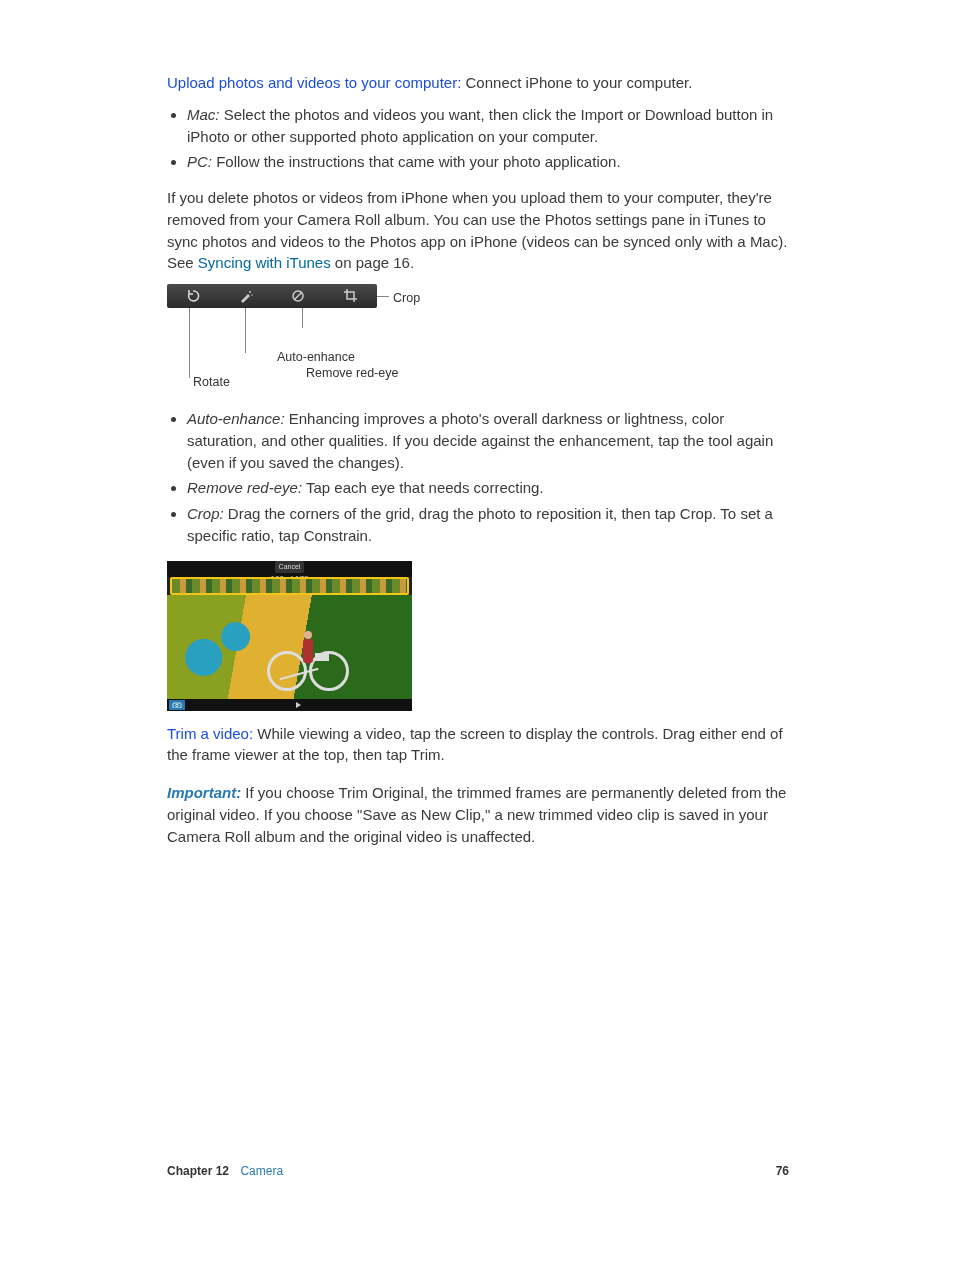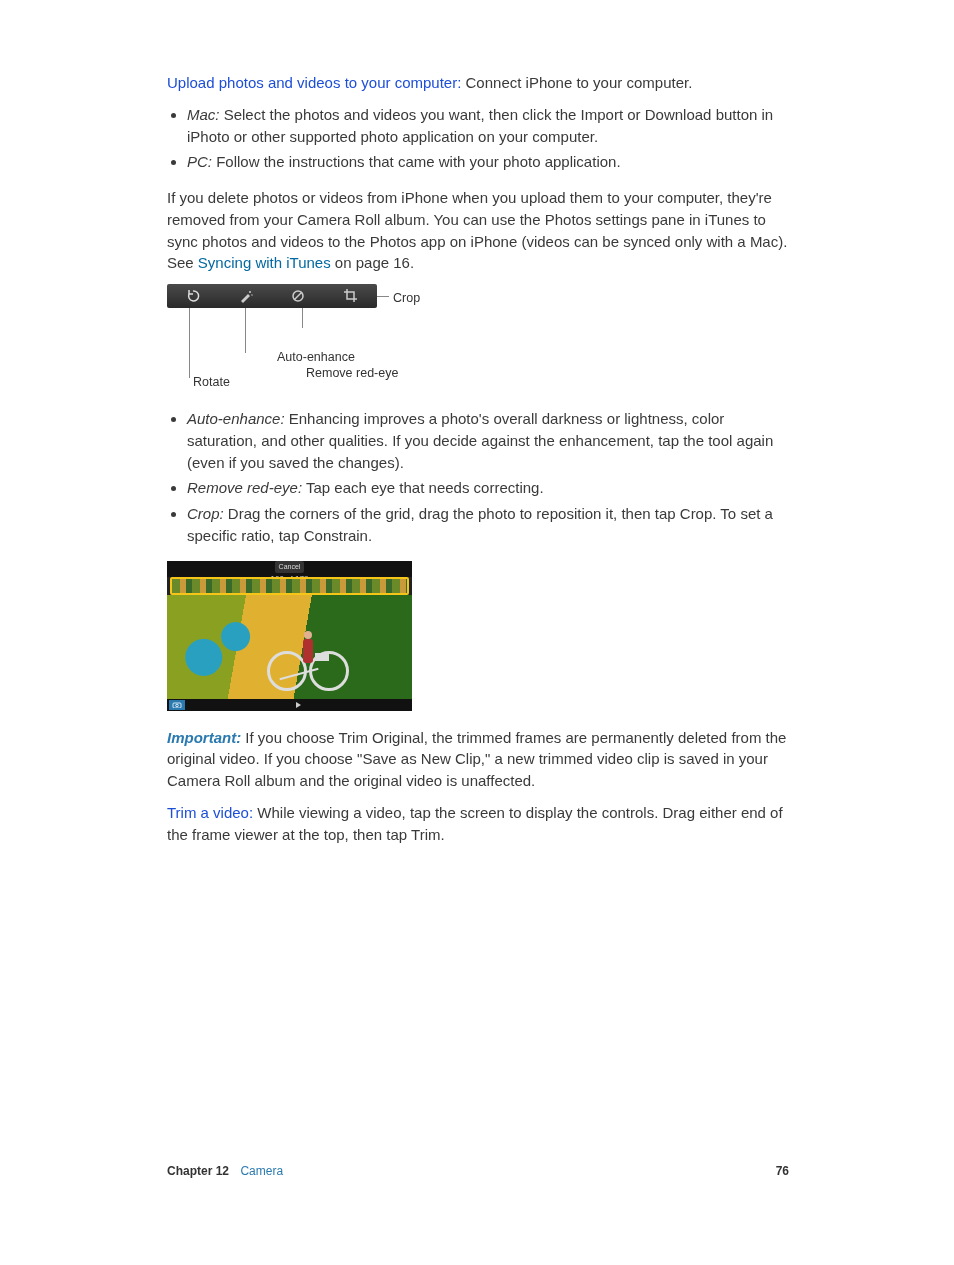--- a/index.html
+++ b/index.html
@@ -199,26 +199,26 @@
       <span class="cam-icon">
         <svg width="10" height="7" viewBox="0 0 10 7">
             <rect x="1" y="2" width="8" height="5" rx="1" fill="none" stroke="#fff" stroke-width="0.8"></rect>
             <circle cx="5" cy="4.5" r="1.3" fill="none" stroke="#fff" stroke-width="0.8"></circle>
           </svg>
       </span>
       <span class="play-tri"></span>
     </div>
   </div>
 
+  <p class="para">
+    <span class="bold">Trim a video:</span><span>  While viewing a video, tap the screen to display the controls. Drag either end of the frame viewer at the top, then tap Trim.</span>
+  </p>
+
   <p class="para" style="margin-top:16px;">
     <span class="important">Important:</span><span>  If you choose Trim Original, the trimmed frames are permanently deleted from the original video. If you choose "Save as New Clip," a new trimmed video clip is saved in your Camera Roll album and the original video is unaffected.</span>
-  </p>
-
-  <p class="para">
-    <span class="bold">Trim a video:</span><span>  While viewing a video, tap the screen to display the controls. Drag either end of the frame viewer at the top, then tap Trim.</span>
   </p>
 
 </div>
 
 <div class="footer">
   <div>
     <span class="chap">Chapter  12</span>
     <span class="chapname">Camera</span>
   </div>
   <div class="chap">76</div>

